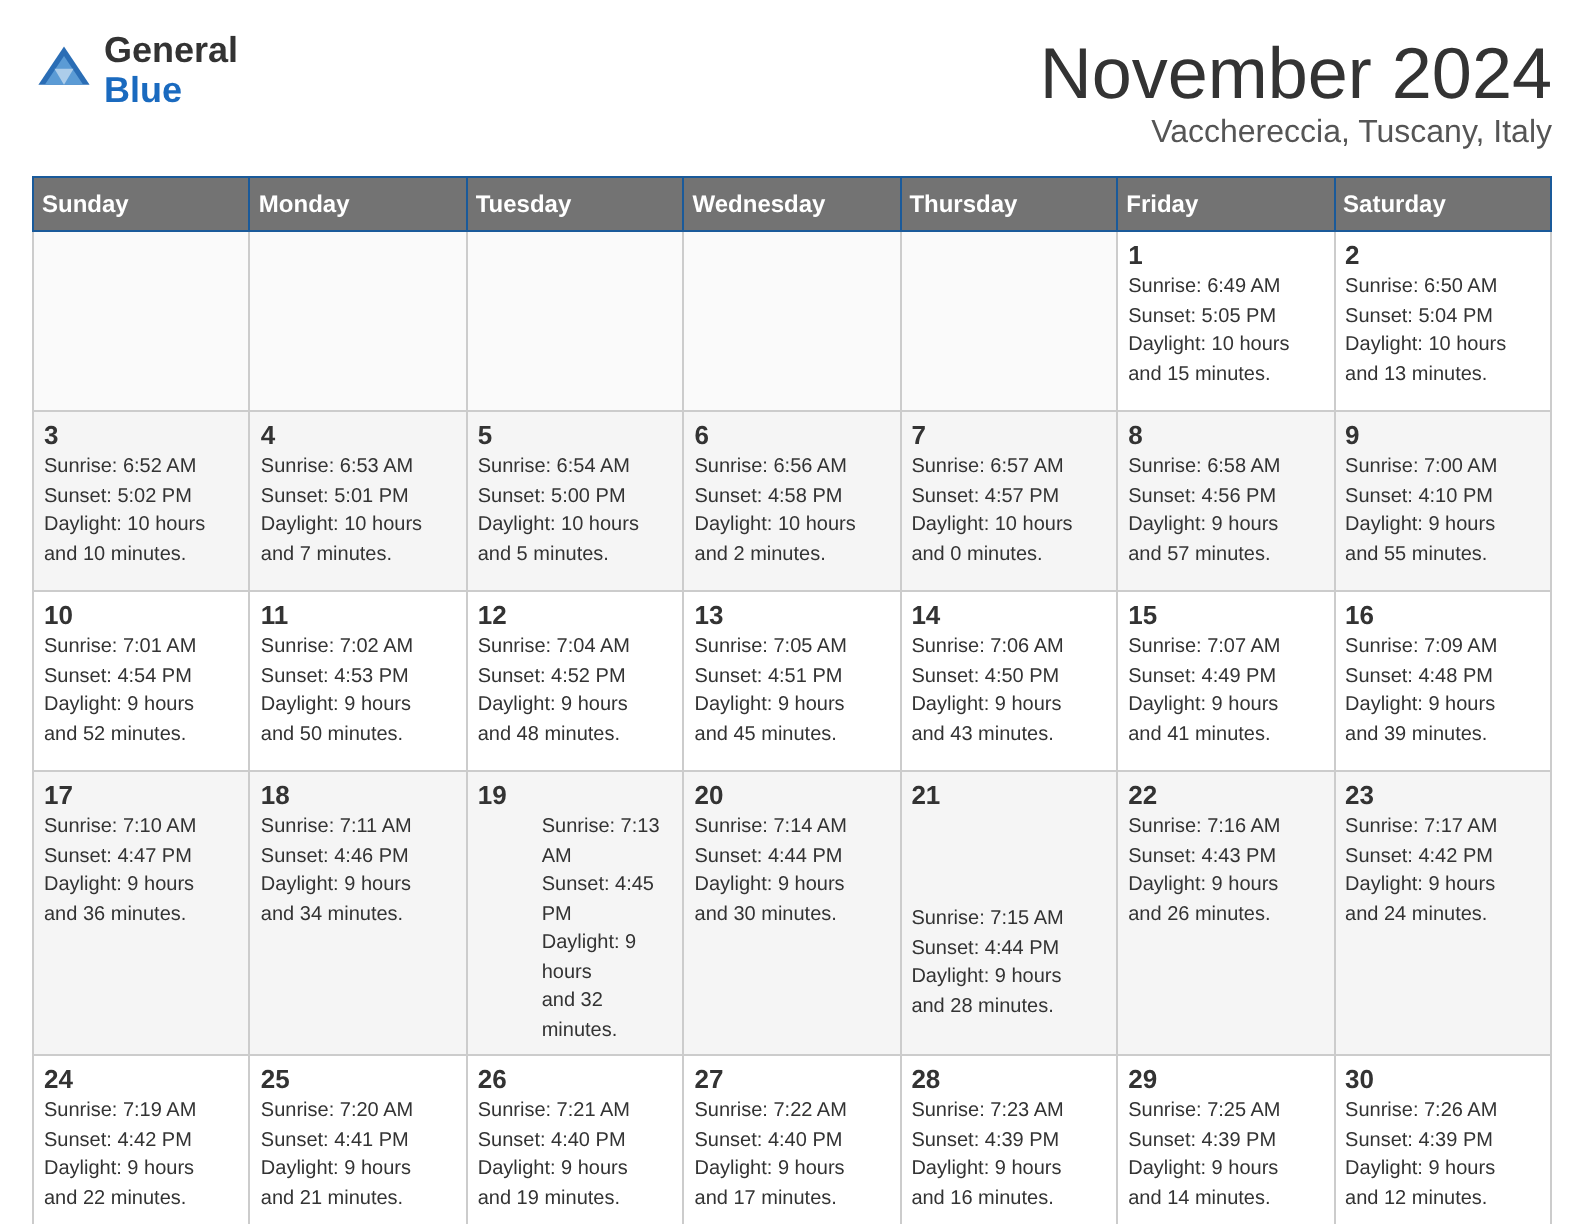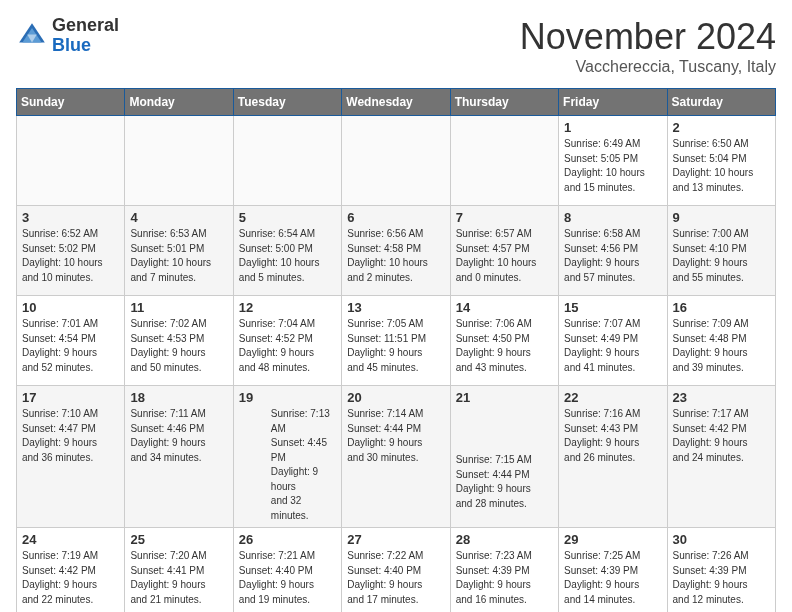--- a/index.html
+++ b/index.html
@@ -211,21 +211,21 @@
         <td>
           <span class="day-num">12</span>
           <div class="day-info" style="white-space: pre-line;">Sunrise: 7:04 AM
 Sunset: 4:52 PM
 Daylight: 9 hours
 and 48 minutes.</div>
         </td>
         <td>
           <span class="day-num">13</span>
           <div class="day-info" style="white-space: pre-line;">Sunrise: 7:05 AM
-Sunset: 11:51 PM
+Sunset: 4:51 PM
 Daylight: 9 hours
 and 45 minutes.</div>
         </td>
         <td>
           <span class="day-num">14</span>
           <div class="day-info" style="white-space: pre-line;">Sunrise: 7:06 AM
 Sunset: 4:50 PM
 Daylight: 9 hours
 and 43 minutes.</div>
         </td>

